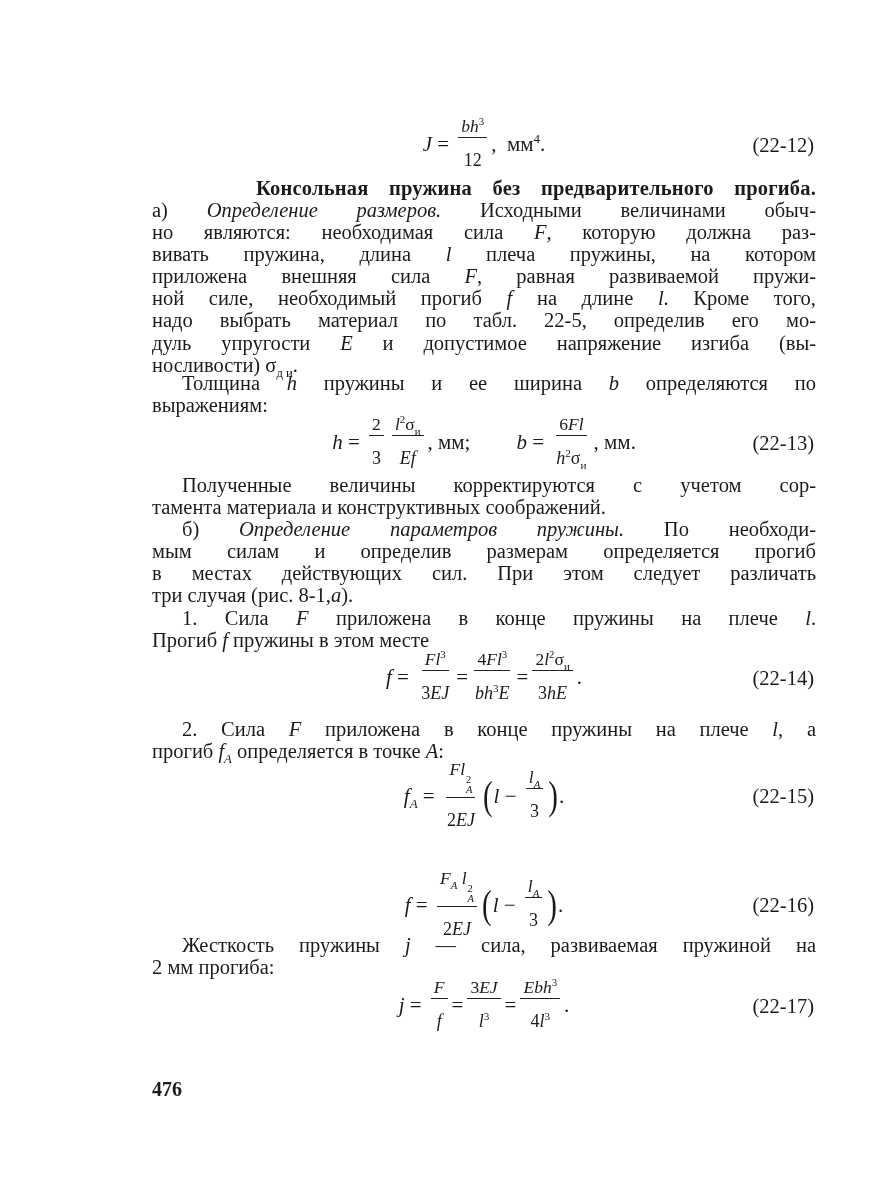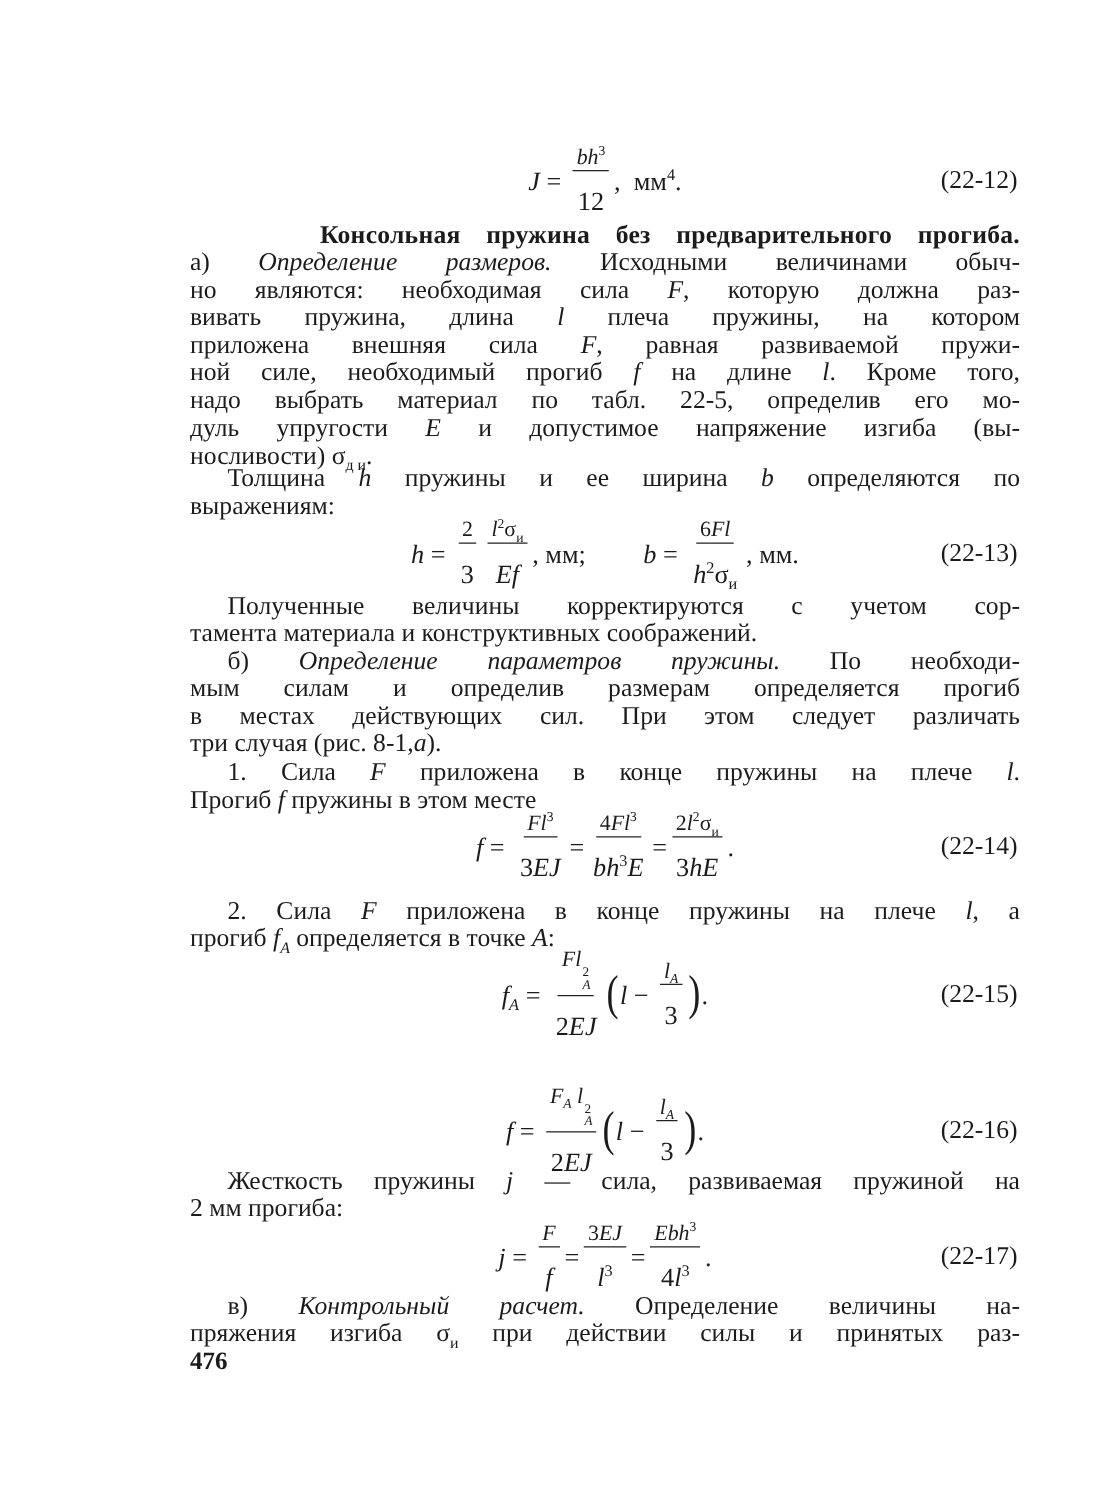--- a/index.html
+++ b/index.html
@@ -46,21 +46,21 @@
   }
   .frac{
     display:inline-flex;flex-direction:column;align-items:center;
     vertical-align:middle;margin:0 4px;position:relative;top:-1px;
   }
   .frac .num{
     display:block;padding:0 3px 1px;border-bottom:1.4px solid #222;
     font-size:17.5px;line-height:1.08;white-space:nowrap;
   }
   .frac .den{
-    display:block;padding:1px 3px 0;font-size:21px;line-height:1.08;white-space:nowrap;margin-top:12px;
+    display:block;padding:1px 3px 0;font-size:18px;line-height:1.08;white-space:nowrap;margin-top:12px;
   }
   sup{font-size:.62em;vertical-align:super;line-height:0;}
   sub{font-size:.62em;vertical-align:sub;line-height:0;}
   .ss{
     display:inline-flex;flex-direction:column;align-items:flex-start;
     vertical-align:-0.45em;line-height:.72;margin-left:1px;
   }
   .ss sup,.ss sub{font-size:.6em;position:static;vertical-align:baseline;line-height:1;}
   .gap{display:inline-block;width:46px;}
   .big{
@@ -239,21 +239,17 @@
           <span class="tok">=</span>
           <span class="frac">
             <span class="num"><i>Ebh</i><sup>3</sup></span>
             <span class="den">4<i>l</i><sup>3</sup></span>
           </span>
           <span class="tok">.</span>
         </span>
       <span class="eq-tag">(22-17)</span>
     </div>
 
-    <div class="block para justify-last" style="top:1034px;">
-        <span class="line">в) <i>Контрольный расчет.</i> Определение величины на-</span>
-        <span class="line">пряжения изгиба σ<sub>и</sub> при действии силы и принятых раз-</span>
-      </div>
 
     <div class="block page-number" style="top:1078px;">476</div>
 
   </div>
 </div>
 
 </body></html>

